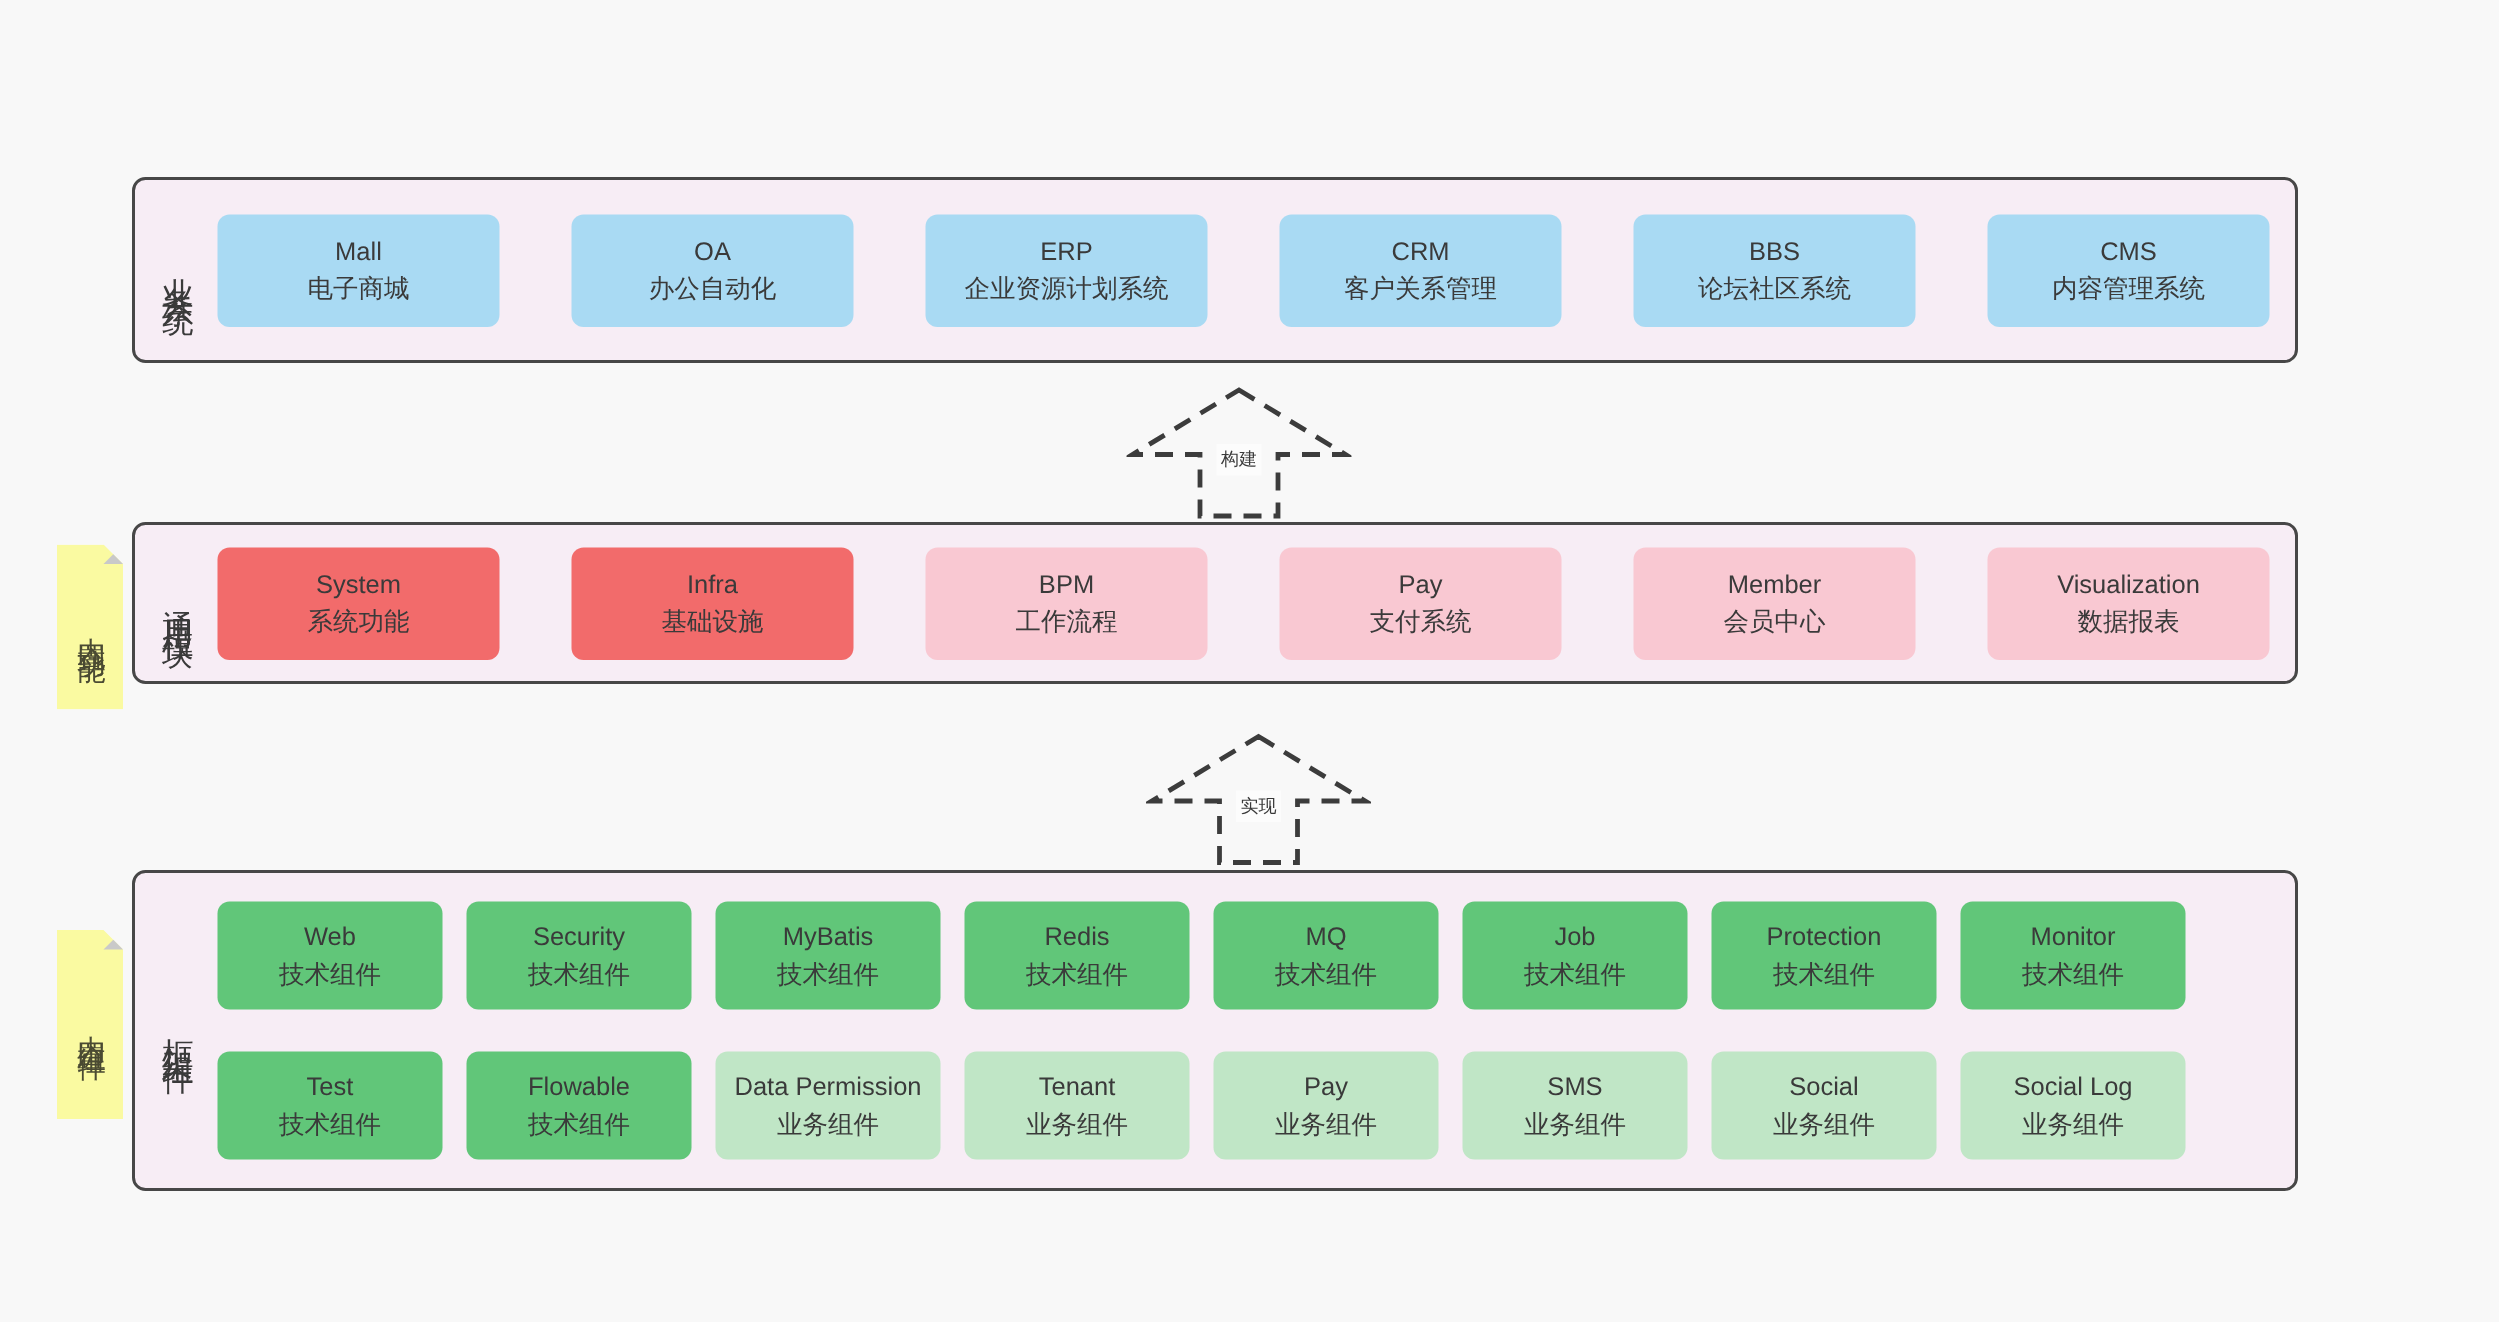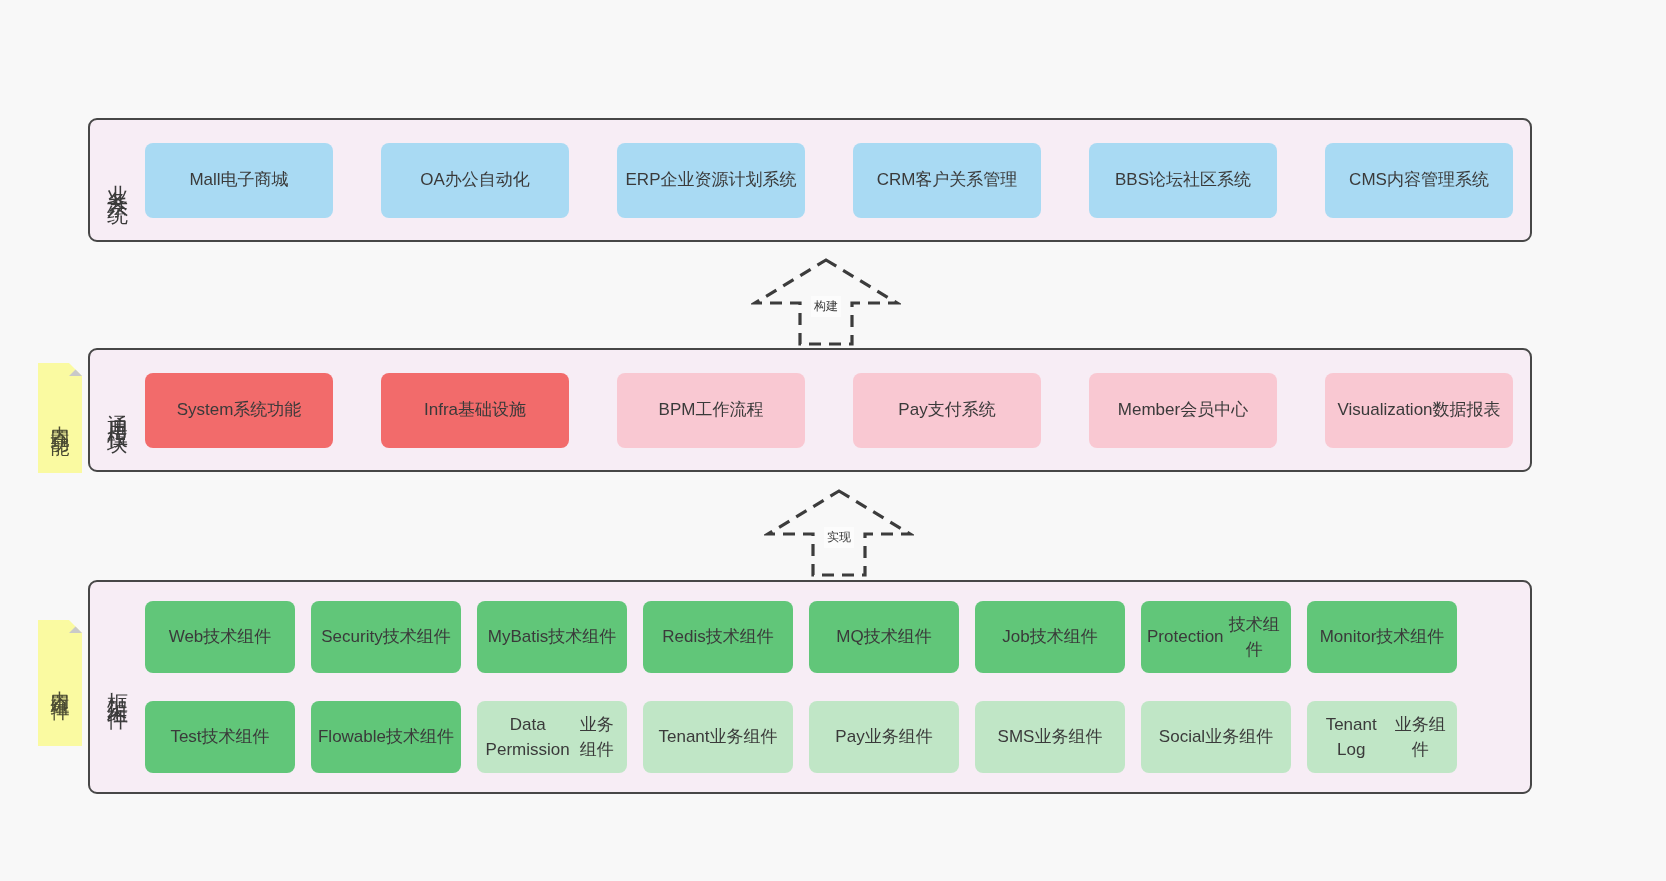--- a/index.html
+++ b/index.html
@@ -15,21 +15,21 @@
     position: absolute;
     left: 88px;
     width: 1444px;
     background: var(--container-bg, #f7edf5);
     border: 2px solid var(--container-border, #474747);
     border-radius: 9px;
     display: flex;
     align-items: center;
   }
   #layer-business  { top:118px; height:124px; }
-  #layer-modules   { top:348px; height:124px; }
+  #layer-modules   { top:348px; height:108px; }
   #layer-components{ top:580px; height:214px; align-items:center; }
 
   .layer-label {
     writing-mode: vertical-rl;
     text-orientation: upright;
     font-size: 21px;
     letter-spacing: 6px;
     color: var(--text, #3a3a3a);
     width: 55px;
     text-align: center;
@@ -44,21 +44,21 @@
     gap: 48px;
   }
   .row8 {
     display: flex;
     gap: 16px;
   }
   .rows { display:flex; flex-direction:column; gap:28px; }
   .box {
     border-radius: 8px;
     display: flex;
-    flex-direction: row;
+    flex-direction: column;
     align-items: center;
     justify-content: center;
     text-align: center;
     font-size: 17px;
     line-height: 1.5;
     padding: 4px 6px;
   }
   .row6 .box { width: 188px; height: 75px; }
   .row8 .box { width: 150px; min-height: 72px; }
   .c-blue  { background: var(--blue, #a9daf3); }
@@ -273,21 +273,21 @@
           </div>
           <div class="box c-lgreen">
             <div>SMS</div>
             <div>业务组件</div>
           </div>
           <div class="box c-lgreen">
             <div>Social</div>
             <div>业务组件</div>
           </div>
           <div class="box c-lgreen">
-            <div>Tenant Log</div>
+            <div>Social Log</div>
             <div>业务组件</div>
           </div>
         </div>
       </div>
     </div>
   </section>
 
 </div>
 
 </body></html>

